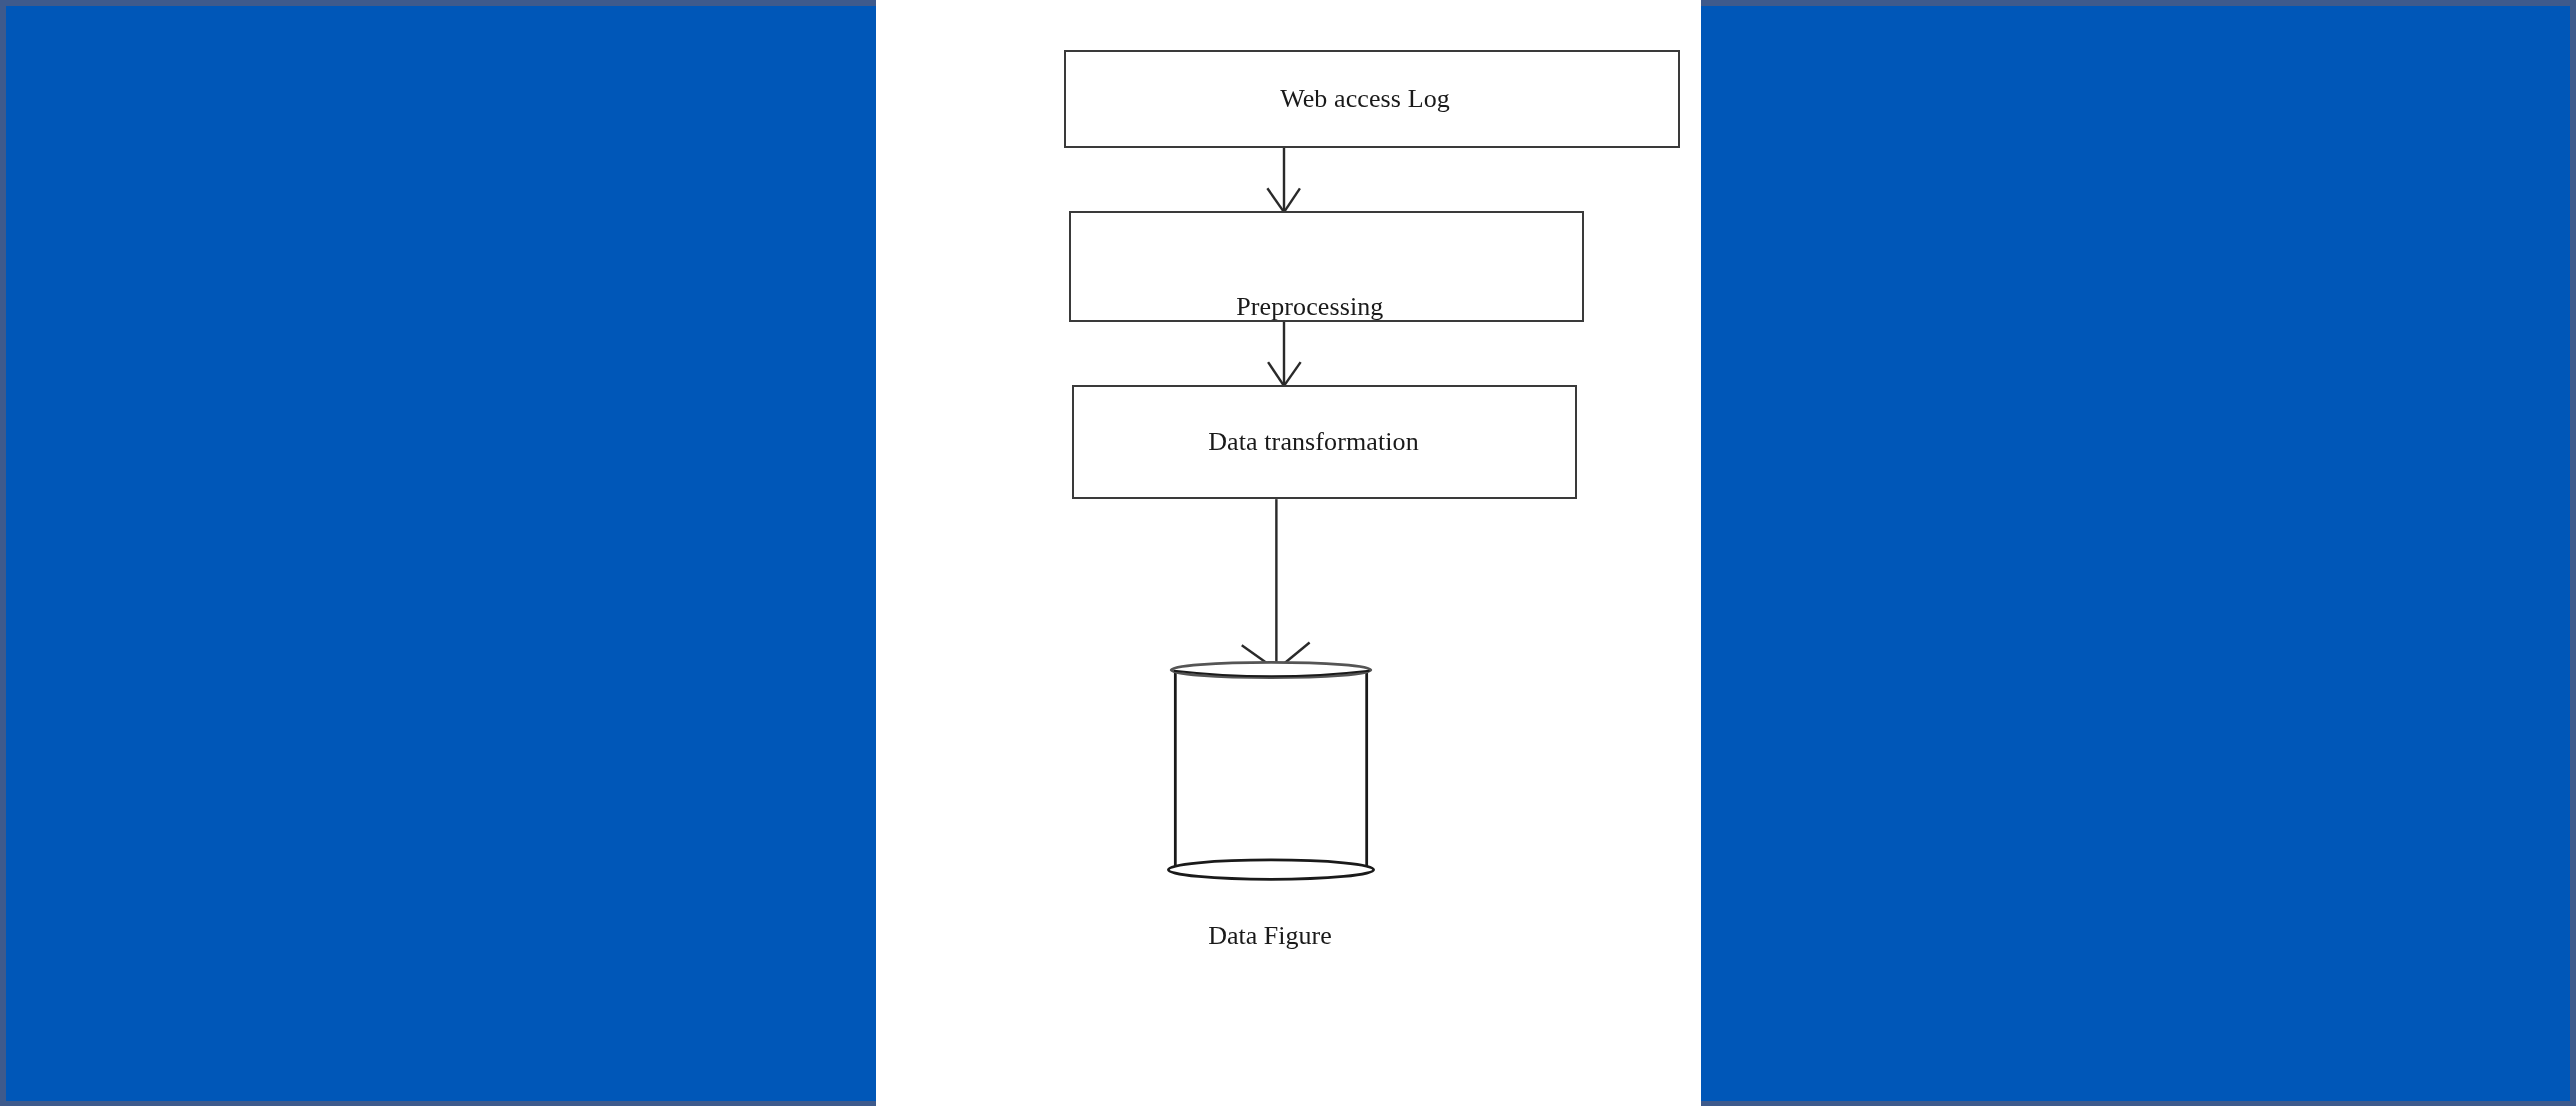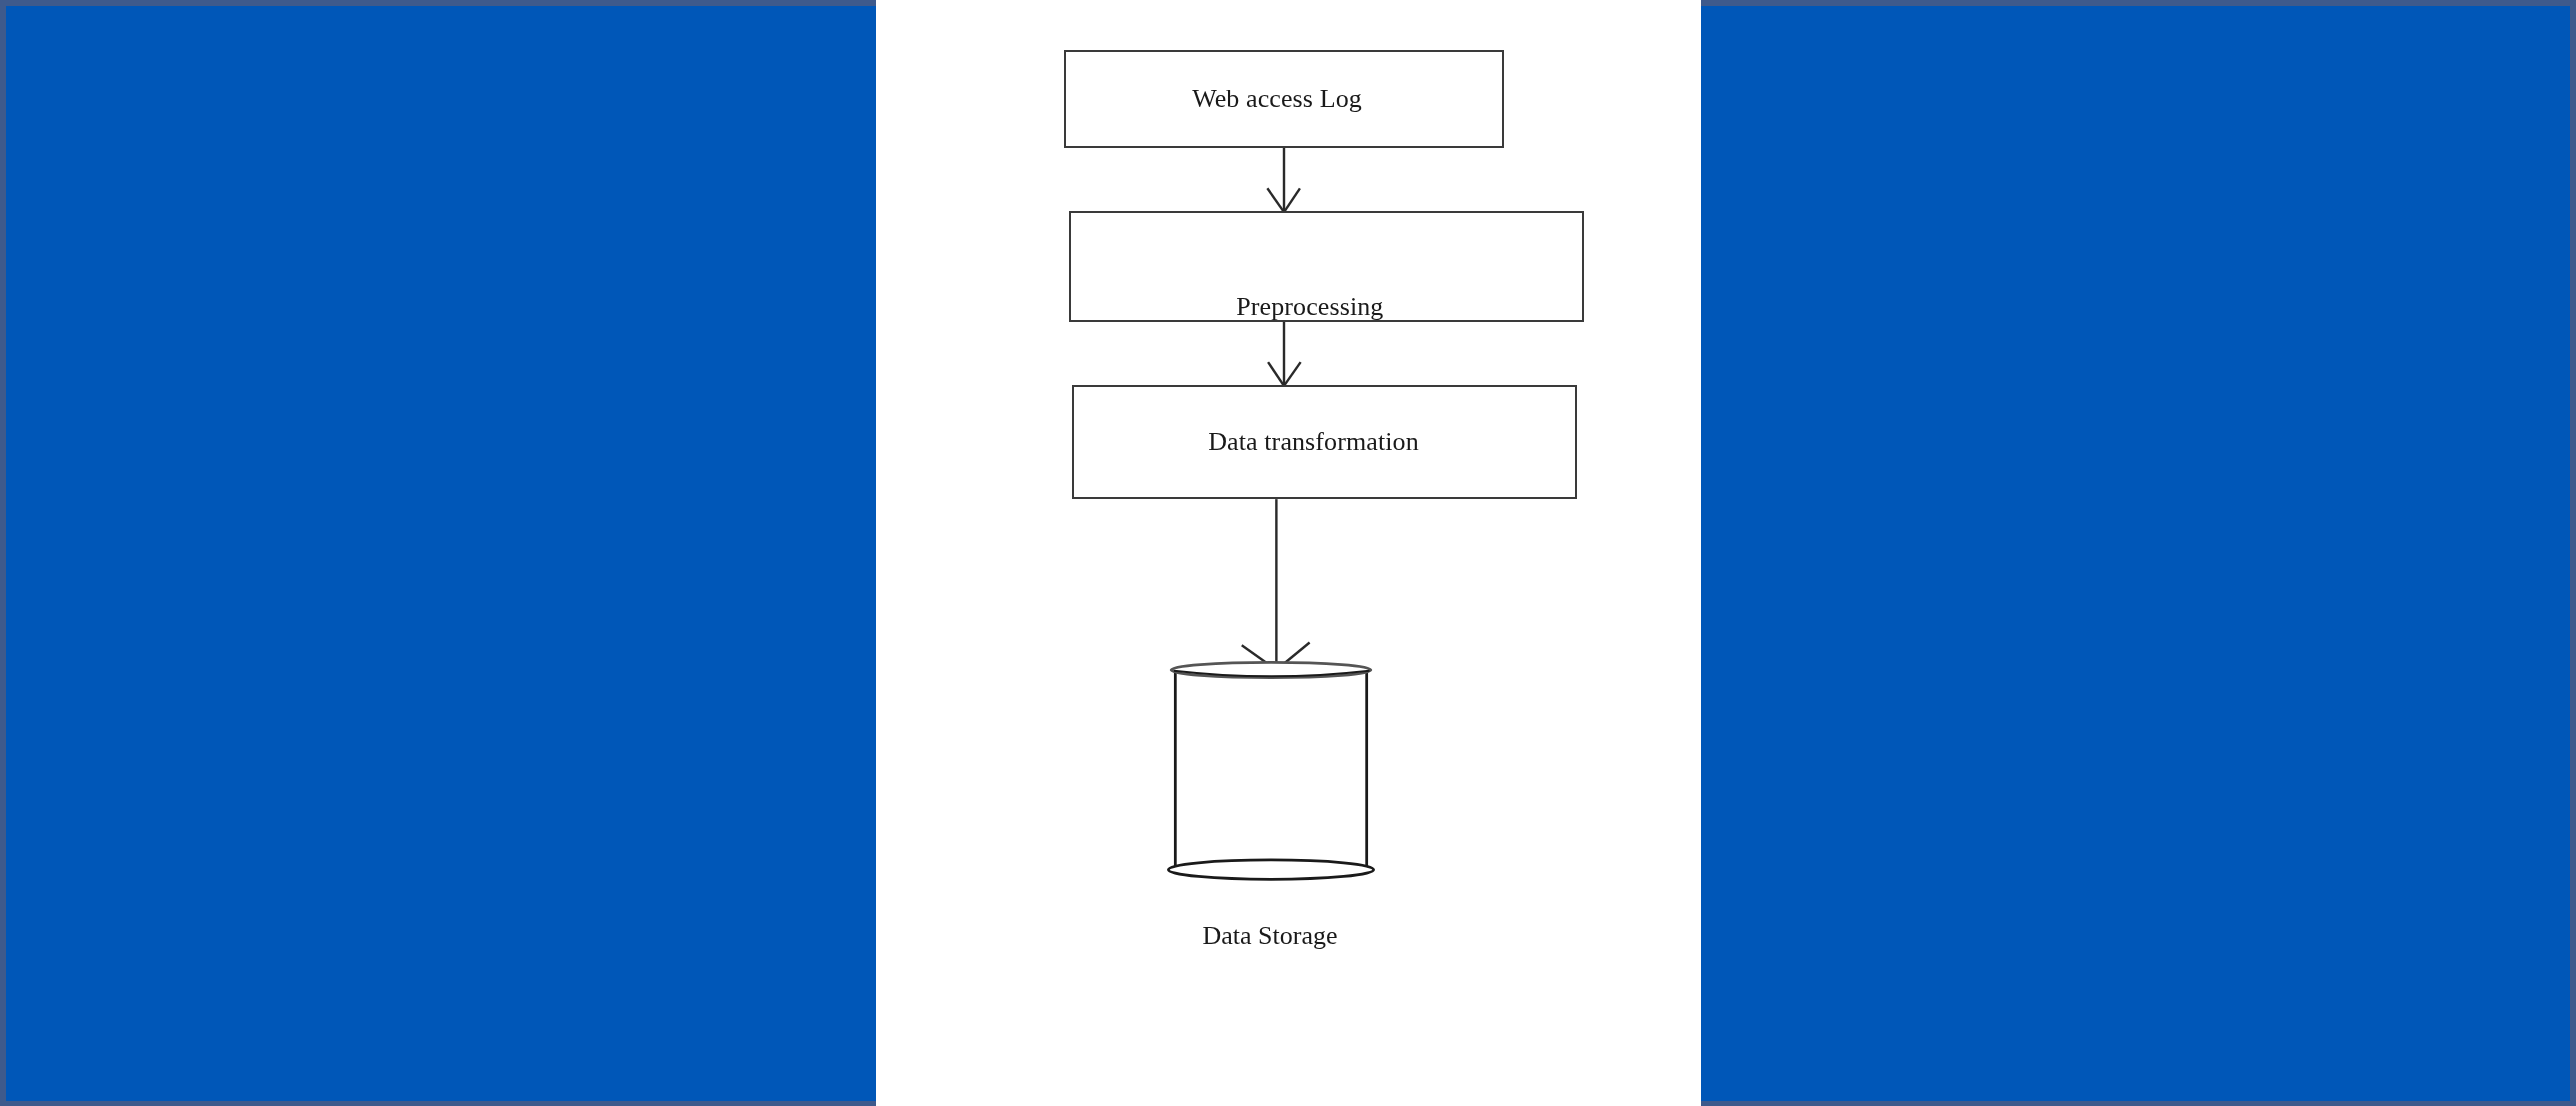--- a/index.html
+++ b/index.html
@@ -58,21 +58,21 @@
     display: block;
     width: 100%;
     text-align: center;
     color: #1a1a1a;
     font-size: 26px;
     line-height: 1.05;
     letter-spacing: 0.1px;
     white-space: nowrap;
   }
 
-  #box-weblog      { left: 188px;  top:  50px; width: 440px; height: 98px; }
+  #box-weblog      { left: 188px;  top:  50px; width: 616px; height: 98px; }
   #box-weblog .box-label { transform: translateX(-7px); }
 
   #box-preproc     { left: 193px;  top: 211px; width: 515px; height: 111px; align-items: flex-end; }
   #box-preproc .box-label { transform: translateX(-16.6px); }
 
   #box-transform   { left: 196px;  top: 385px; width: 505px; height: 114px; }
   #box-transform .box-label { transform: translateX(-11px); }
 
   
   #connectors {
@@ -163,19 +163,19 @@
         <line x1="12" y1="12" x2="12" y2="300" stroke="#1a1a1a" stroke-width="4"></line>
         <line x1="288" y1="12" x2="288" y2="300" stroke="#1a1a1a" stroke-width="4"></line>
 
         <ellipse cx="150" cy="302" rx="148" ry="14" fill="#ffffff" stroke="#1a1a1a" stroke-width="4"></ellipse>
 
         <ellipse cx="150" cy="13" rx="144" ry="11" fill="#ffffff" stroke="#555555" stroke-width="4"></ellipse>
 
         <path d="M 10 14 Q 150 30 292 14" fill="none" stroke="#1a1a1a" stroke-width="3"></path>
       </svg>
 
-      <div id="data-storage-label">Data Storage</div>
+      <div id="data-storage-label">Data Figure</div>
 
 
     </div>
   </div>
 </div>
 
 
 </body></html>

